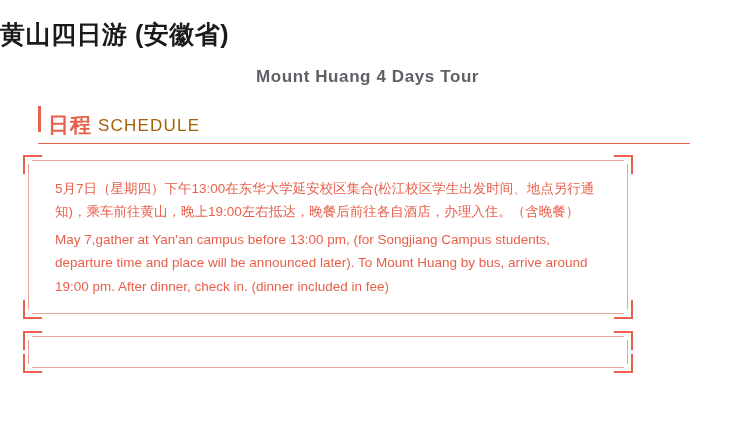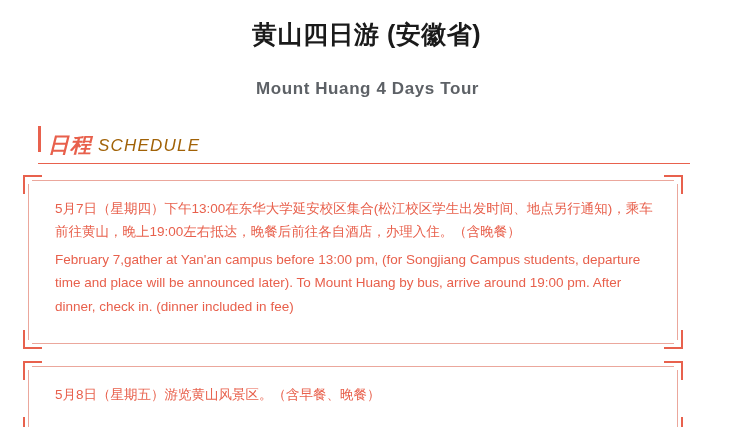--- a/index.html
+++ b/index.html
@@ -16,45 +16,44 @@
   }
   .page {
     position: relative;
     width: 735px;
     height: 427px;
     box-sizing: border-box;
   }
 
   
   .title-zh {
-    text-align: center;
+    text-align: left;
     font-size: 25px;
     font-weight: bold;
     color: #1a1a1a;
     letter-spacing: 0.5px;
     margin: 18px 2px 0 0;
     line-height: 1.3;
   }
   .title-en {
     text-align: center;
     font-size: 17px;
     font-weight: bold;
     color: #5d6166;
     letter-spacing: 0.6px;
-    margin: 28px 0 0 0;
+    margin: 16px 0 0 0;
   }
 
   
   .section-head {
     position: relative;
-    margin: 26px 0 0 48px;
+    margin: 18px 0 0 48px;
     height: 30px;
     display: flex;
     align-items: flex-end;
-    font-style: italic;
   }
   .section-head .bar {
     position: absolute;
     left: -10px;
     top: 1px;
     width: 3px;
     height: 26px;
     background: #e8614d;
   }
   .section-head .zh {
@@ -77,23 +76,23 @@
     margin: 8px 0 0 38px;
     width: 652px;
     height: 1px;
     background: #e8614d;
   }
 
   
   .box {
     position: relative;
     margin: 16px 0 0 28px;
-    width: 650px;
+    width: 600px;
     box-sizing: border-box;
-    padding: 16px 22px 24px 26px;
+    padding: 16px 22px 14px 26px;
     border: 1px solid #eba79c;
   }
   .box.second {
     margin-top: 22px;
   }
   
   .corner {
     position: absolute;
     width: 17px;
     height: 17px;
@@ -153,32 +152,31 @@
     <span class="corner tr">
         <span class="corner-inner tr"></span>
       </span>
     <span class="corner bl">
         <span class="corner-inner bl"></span>
       </span>
     <span class="corner br">
         <span class="corner-inner br"></span>
       </span>
     <p class="line-zh">5月7日（星期四）下午13:00在东华大学延安校区集合(松江校区学生出发时间、地点另行通知)，乘车前往黄山，晚上19:00左右抵达，晚餐后前往各自酒店，办理入住。（含晚餐）</p>
-    <p class="line-en">February 7,gather at Yan'an campus before 13:00 pm, (for Songjiang Campus students, departure time and place will be announced later). To Mount Huang by bus, arrive around 19:00 pm. After dinner, check in. (dinner included in fee)</p>
+    <p class="line-en">May 7,gather at Yan'an campus before 13:00 pm, (for Songjiang Campus students, departure time and place will be announced later). To Mount Huang by bus, arrive around 19:00 pm. After dinner, check in. (dinner included in fee)</p>
   </div>
 
   <div class="box second">
     <span class="corner tl">
         <span class="corner-inner tl"></span>
       </span>
     <span class="corner tr">
         <span class="corner-inner tr"></span>
       </span>
     <span class="corner bl">
         <span class="corner-inner bl"></span>
       </span>
     <span class="corner br">
         <span class="corner-inner br"></span>
       </span>
-    <p class="line-zh">5月8日（星期五）游览黄山风景区。（含早餐、晚餐）</p>
   </div>
 
 </div>
 
 </body></html>

